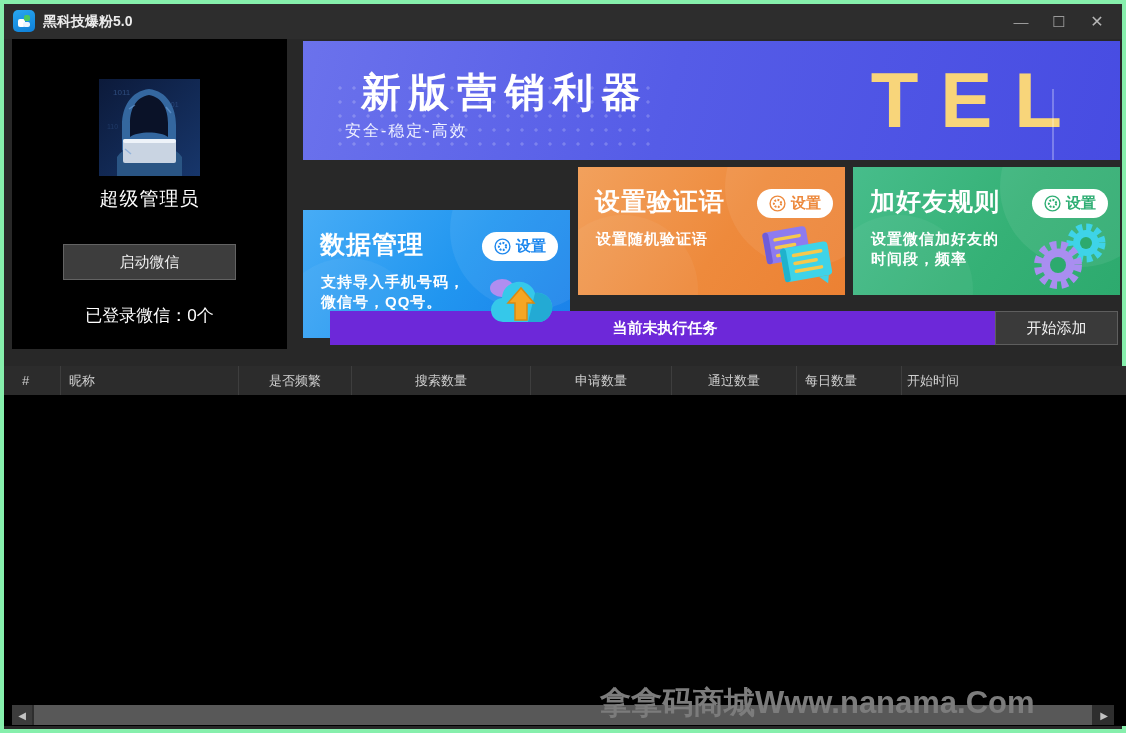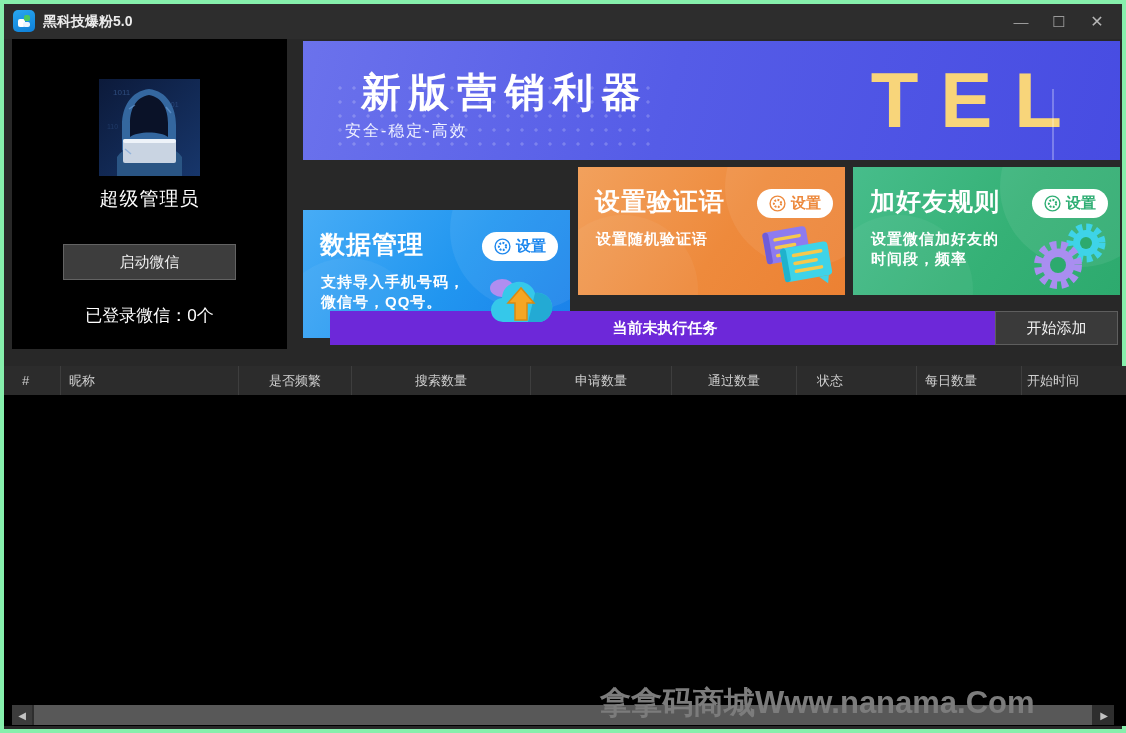--- a/index.html
+++ b/index.html
@@ -230,21 +230,20 @@
     <button class="start-btn">开始添加</button>
   </div>
 
   <div class="table-header">
     <div class="th c0 a-left">#</div>
     <div class="th c1 a-left">昵称</div>
     <div class="th c2 a-center">是否频繁</div>
     <div class="th c3 a-center">搜索数量</div>
     <div class="th c4 a-center">申请数量</div>
     <div class="th c5 a-center">通过数量</div>
-    <div class="th c6 a-left">状态</div>
     <div class="th c7 a-left">每日数量</div>
     <div class="th c8 a-left">开始时间</div>
   </div>
 
   <div class="table-body"></div>
 
   <div class="hscroll">
     <div class="scroll-btn left">◀</div>
     <div class="scroll-thumb"></div>
     <div class="scroll-btn right">▶</div>

